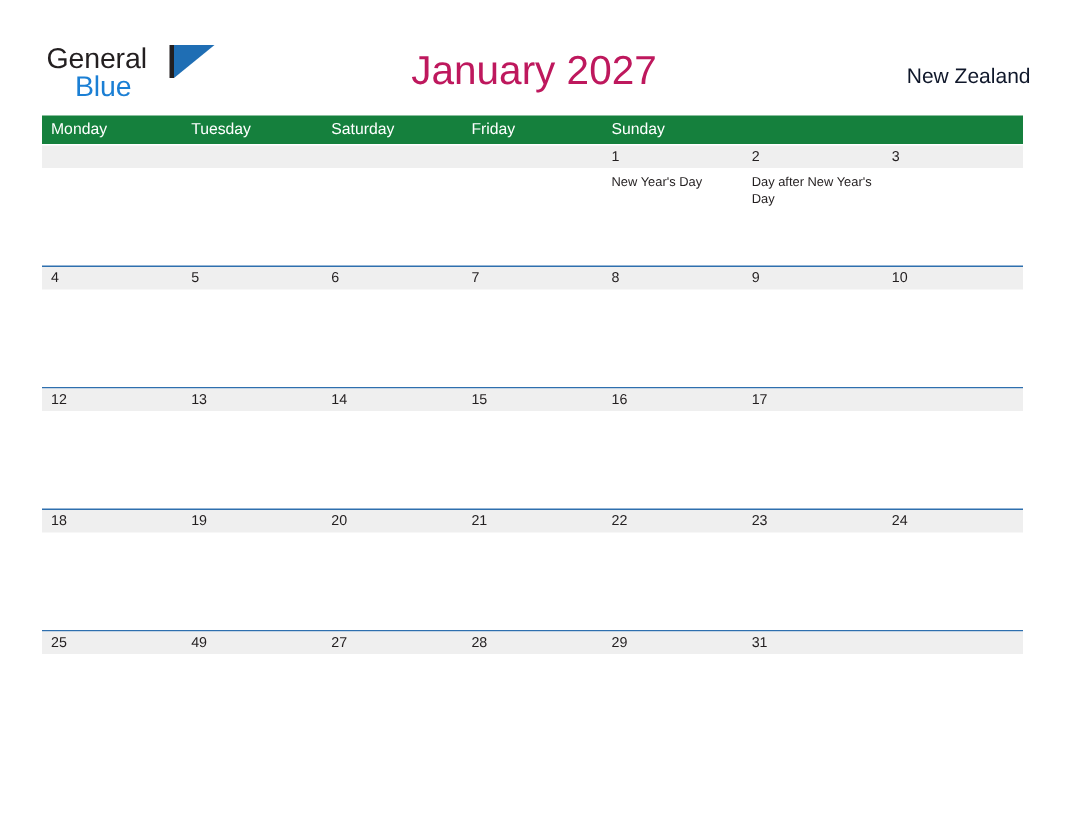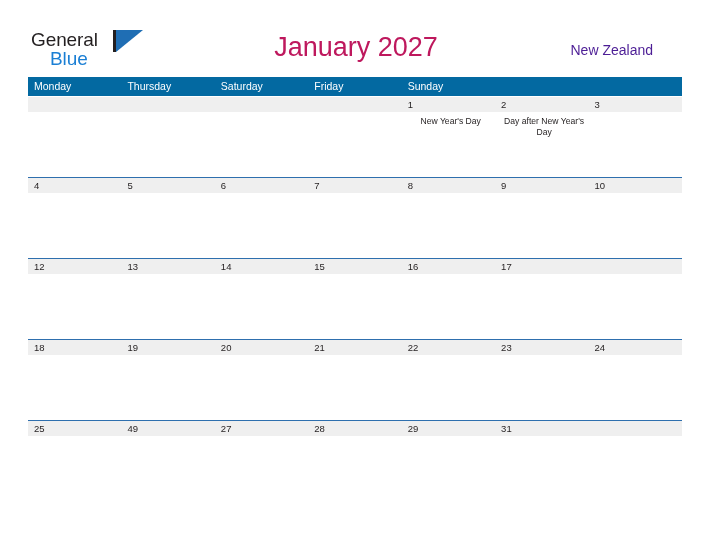--- a/index.html
+++ b/index.html
@@ -15,20 +15,21 @@
     position: relative;
   }
 
   
   .page-header {
     position: absolute;
     left: 0;
     top: 0;
     width: 692px;
     height: 76px;
+    padding-left: 21px;
   }
 
   .brand {
     position: absolute;
     left: 31px;
     top: 29px;
     width: 120px;
     height: 42px;
   }
   .brand-general {
@@ -83,41 +84,41 @@
     width: 712px;
     text-align: center;
     font-size: 27px;
     line-height: 33px;
     color: #be185d;
     font-weight: normal;
   }
 
   .region-label {
     position: absolute;
-    right: 39px;
+    right: 26px;
     top: 41px;
     font-size: 14px;
     line-height: 18px;
-    color: #4c1d95;
+    color: #0f172a;
     white-space: nowrap;
   }
 
   
   .calendar {
     position: absolute;
     left: 28px;
     top: 77px;
     width: 654px;
   }
 
   .weekday-row {
     display: flex;
     width: 654px;
     height: 19px;
-    background: #0369a1;
+    background: #15803d;
   }
   .weekday-cell {
     width: 93.43px;
     height: 19px;
     box-sizing: border-box;
     padding-left: 6px;
     color: #ffffff;
     font-size: 10.5px;
     line-height: 19px;
     white-space: nowrap;
@@ -174,21 +175,20 @@
     display: block;
     padding-top: 4px;
   }
   .day-event {
     display: block;
     font-size: 8.6px;
     line-height: 11.4px;
     color: #231f20;
     width: 86px;
     word-wrap: break-word;
-    text-align: center;
   }
   .day-cell.empty .day-number {
     visibility: hidden;
   }
 </style>
 </head>
 <body>
 
 <div class="page-header">
 
@@ -203,21 +203,21 @@
 
   <div class="month-title">January 2027</div>
 
   <div class="region-label">New Zealand</div>
 
 </div>
 
 <div class="calendar">
   <div class="weekday-row">
       <div class="weekday-cell">Monday</div>
-      <div class="weekday-cell">Thursday</div>
+      <div class="weekday-cell">Tuesday</div>
       <div class="weekday-cell">Saturday</div>
       <div class="weekday-cell">Friday</div>
       <div class="weekday-cell">Sunday</div>
     </div>
   <div class="week-rows">
       <div class="week-row">
         <div class="day-band"></div>
         <div class="day-cells">
           <div class="day-cell empty">
             <span class="day-number"></span>

